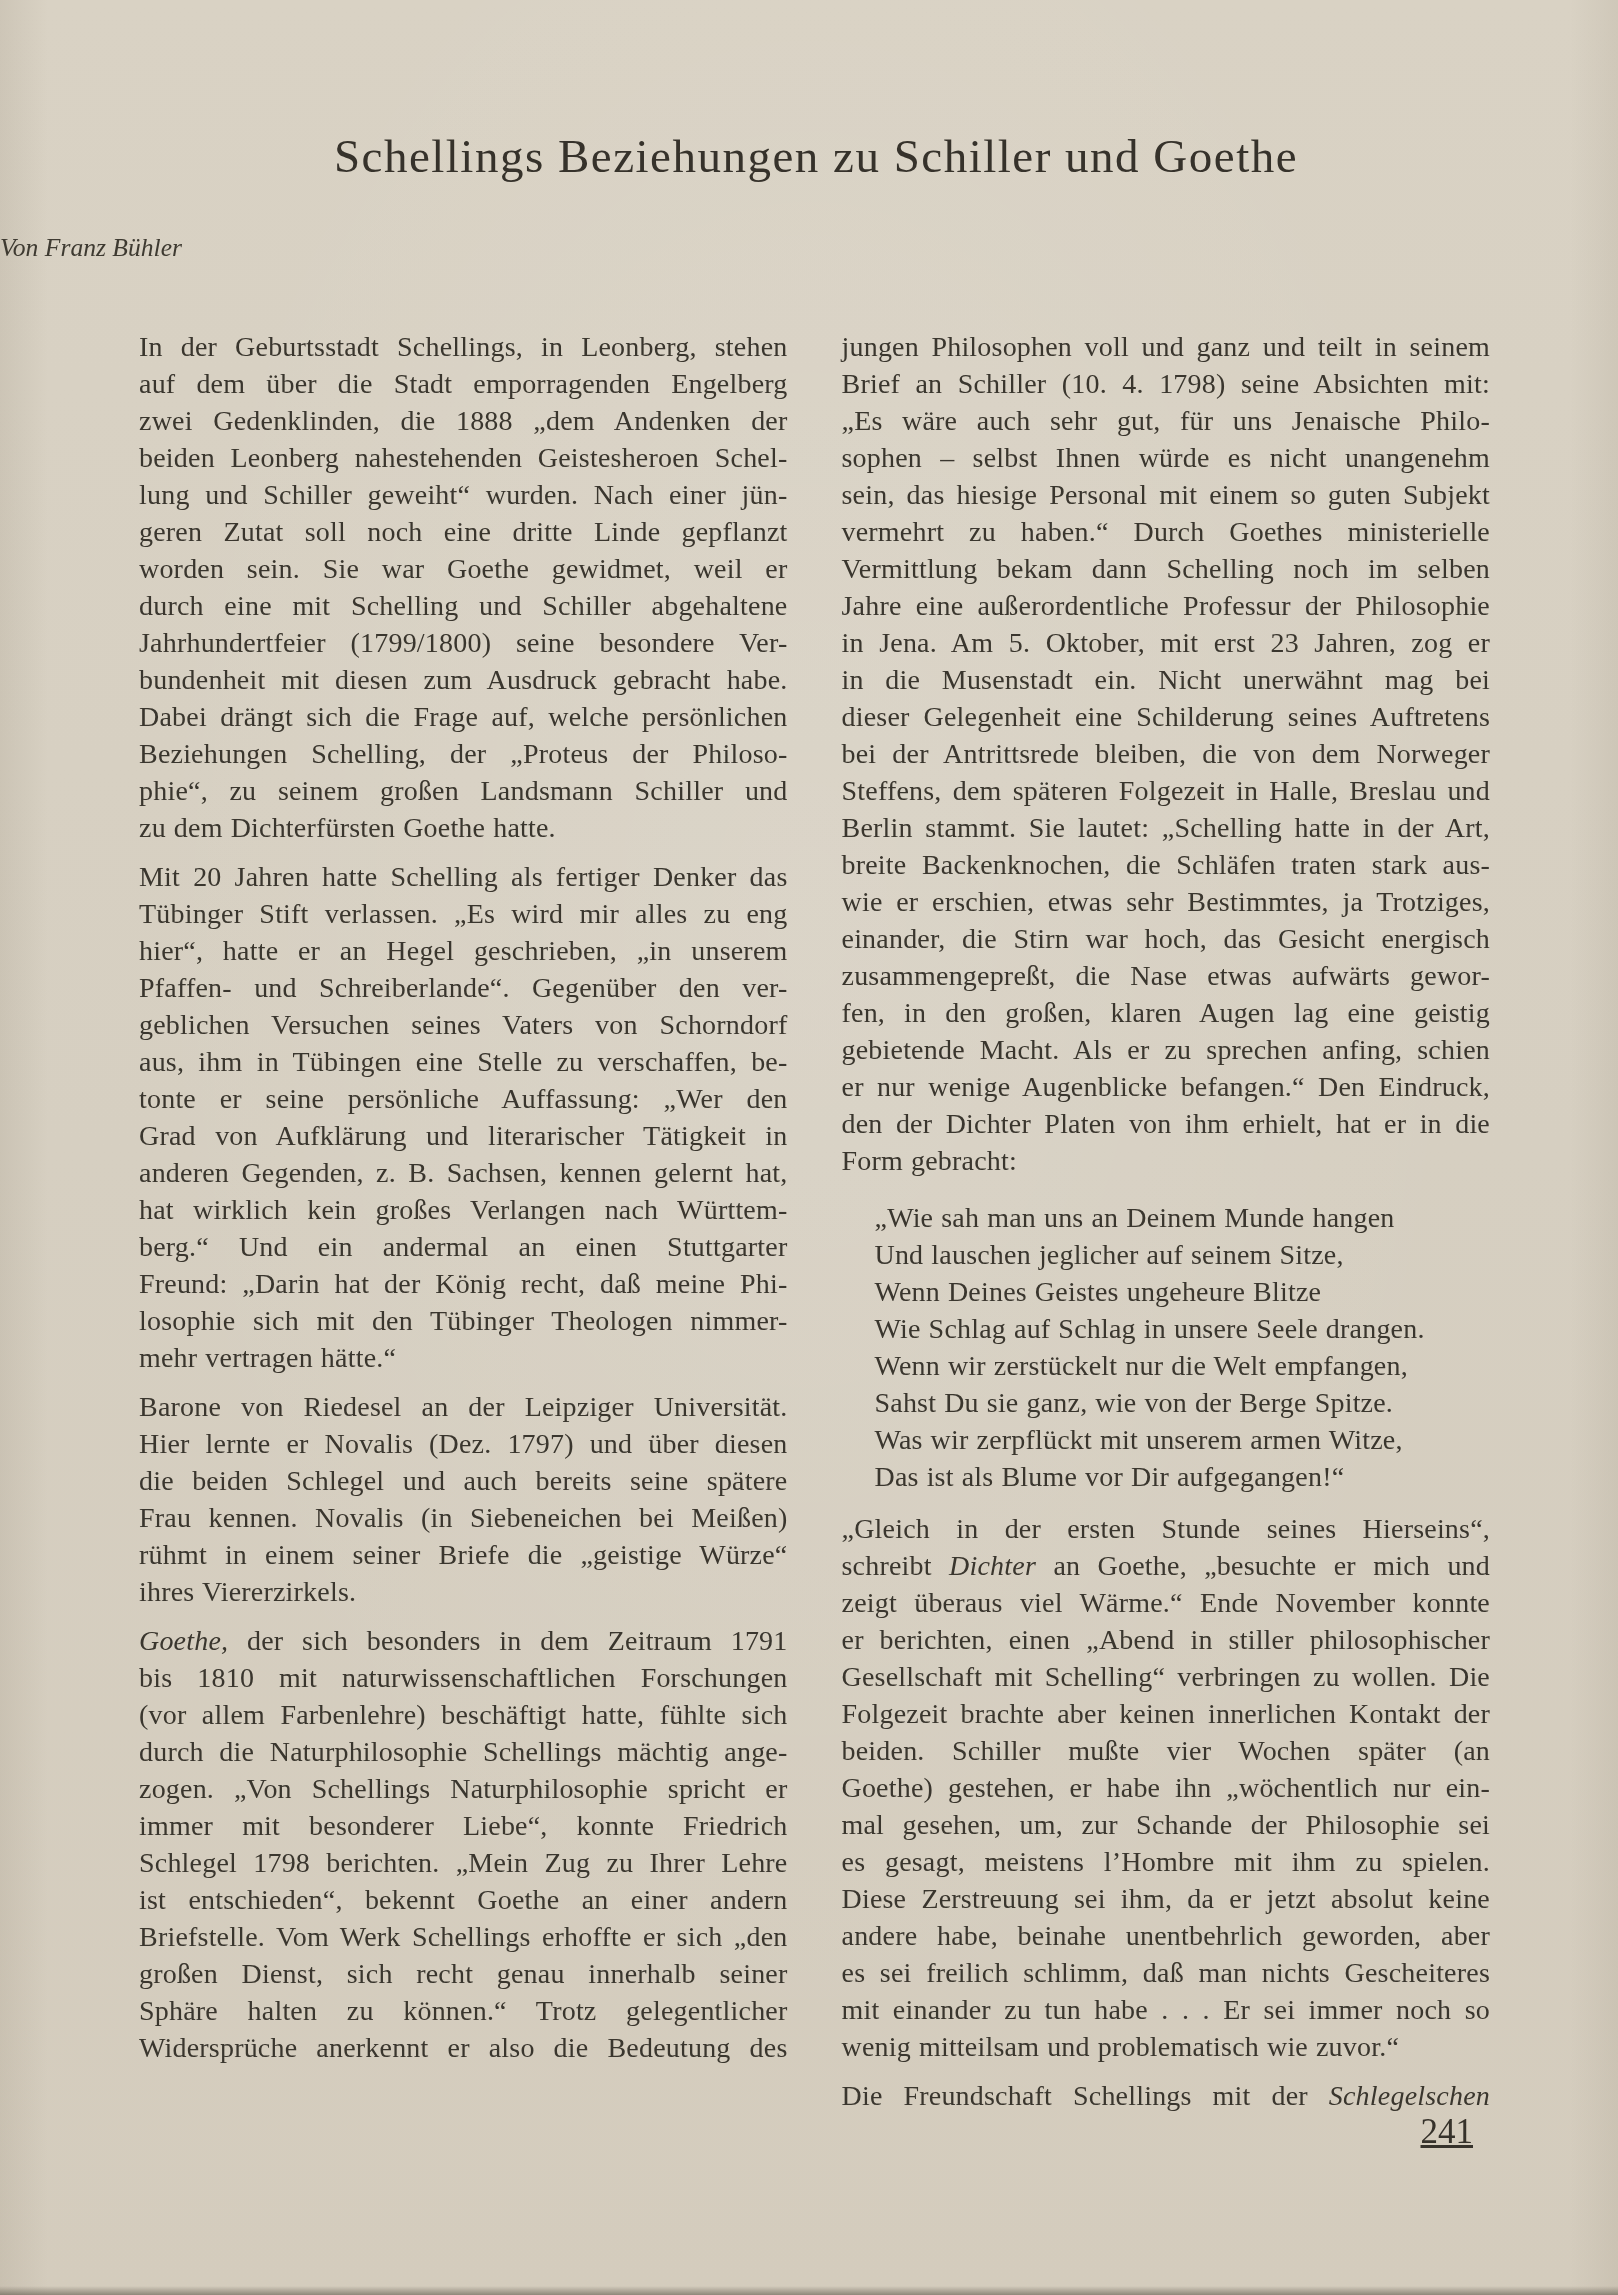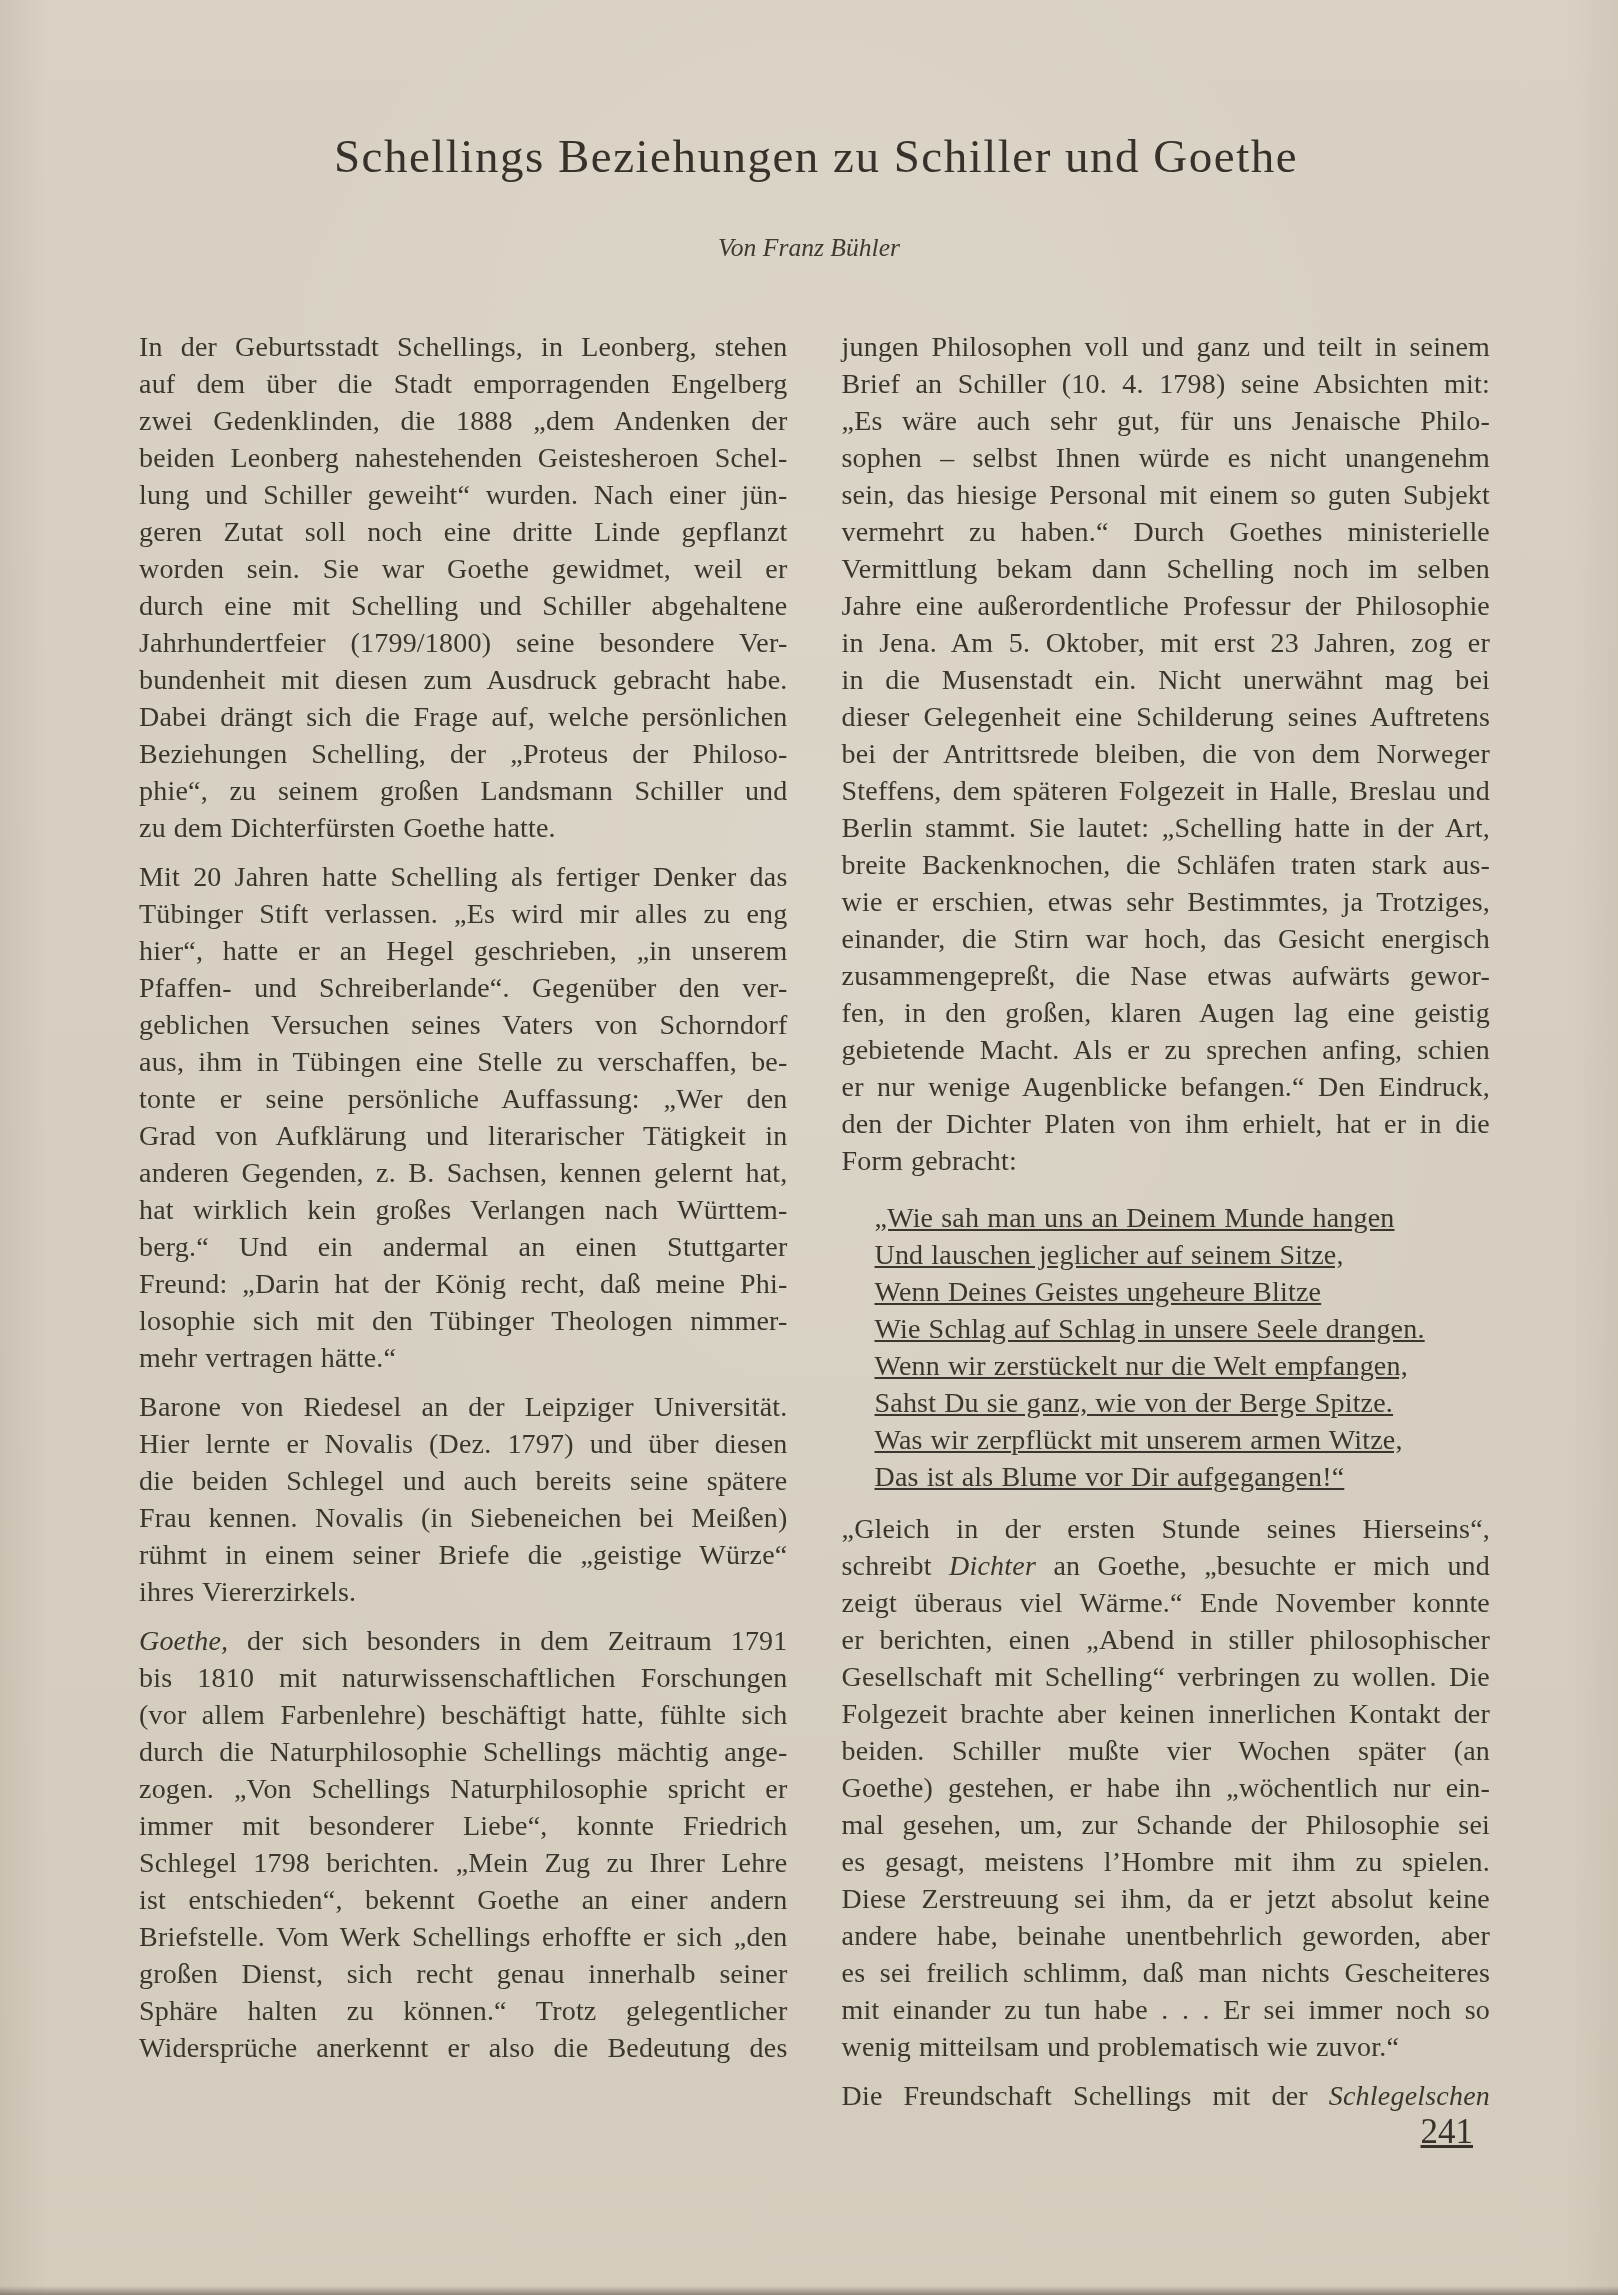--- a/index.html
+++ b/index.html
@@ -21,42 +21,42 @@
     pointer-events:none;
   }
   .title {
     position:absolute; top:129px; left:7px; width:100%;
     text-align:center;
     font-size:47px; font-weight:400; letter-spacing:1.5px;
     color:#36322b;
   }
   .byline {
     position:absolute; top:233px; left:0; width:100%;
-    text-align:center;
+    text-align:left;
     font-style:italic;
     font-size:25.6px;
     color:#3e3a31;
   }
   .columns {
     position:absolute; top:328px; left:139px;
     width:1351px;
     display:flex; gap:54px;
   }
   .column { width:651px; }
   .para + .para { margin-top:12px; }
   .line {
     font-size:28px;
     line-height:37px;
     text-align:justify;
     text-align-last:justify;
     letter-spacing:0.2px;
     word-spacing:0.8px;
   }
   .line.ragged { text-align-last:left; }
-  .poem { margin:19.6px 0 15px 33px;text-decoration:underline; }
+  .poem { margin:19.6px 0 15px 33px; }
   .poem .line { text-align:left; text-align-last:left; }
   .it { font-style:italic; }
   .page-number {
     position:absolute; top:2112px; right:145px;
     font-size:35px;
     color:#36322b;
     text-decoration:underline;
   }
 </style>
 </head>

